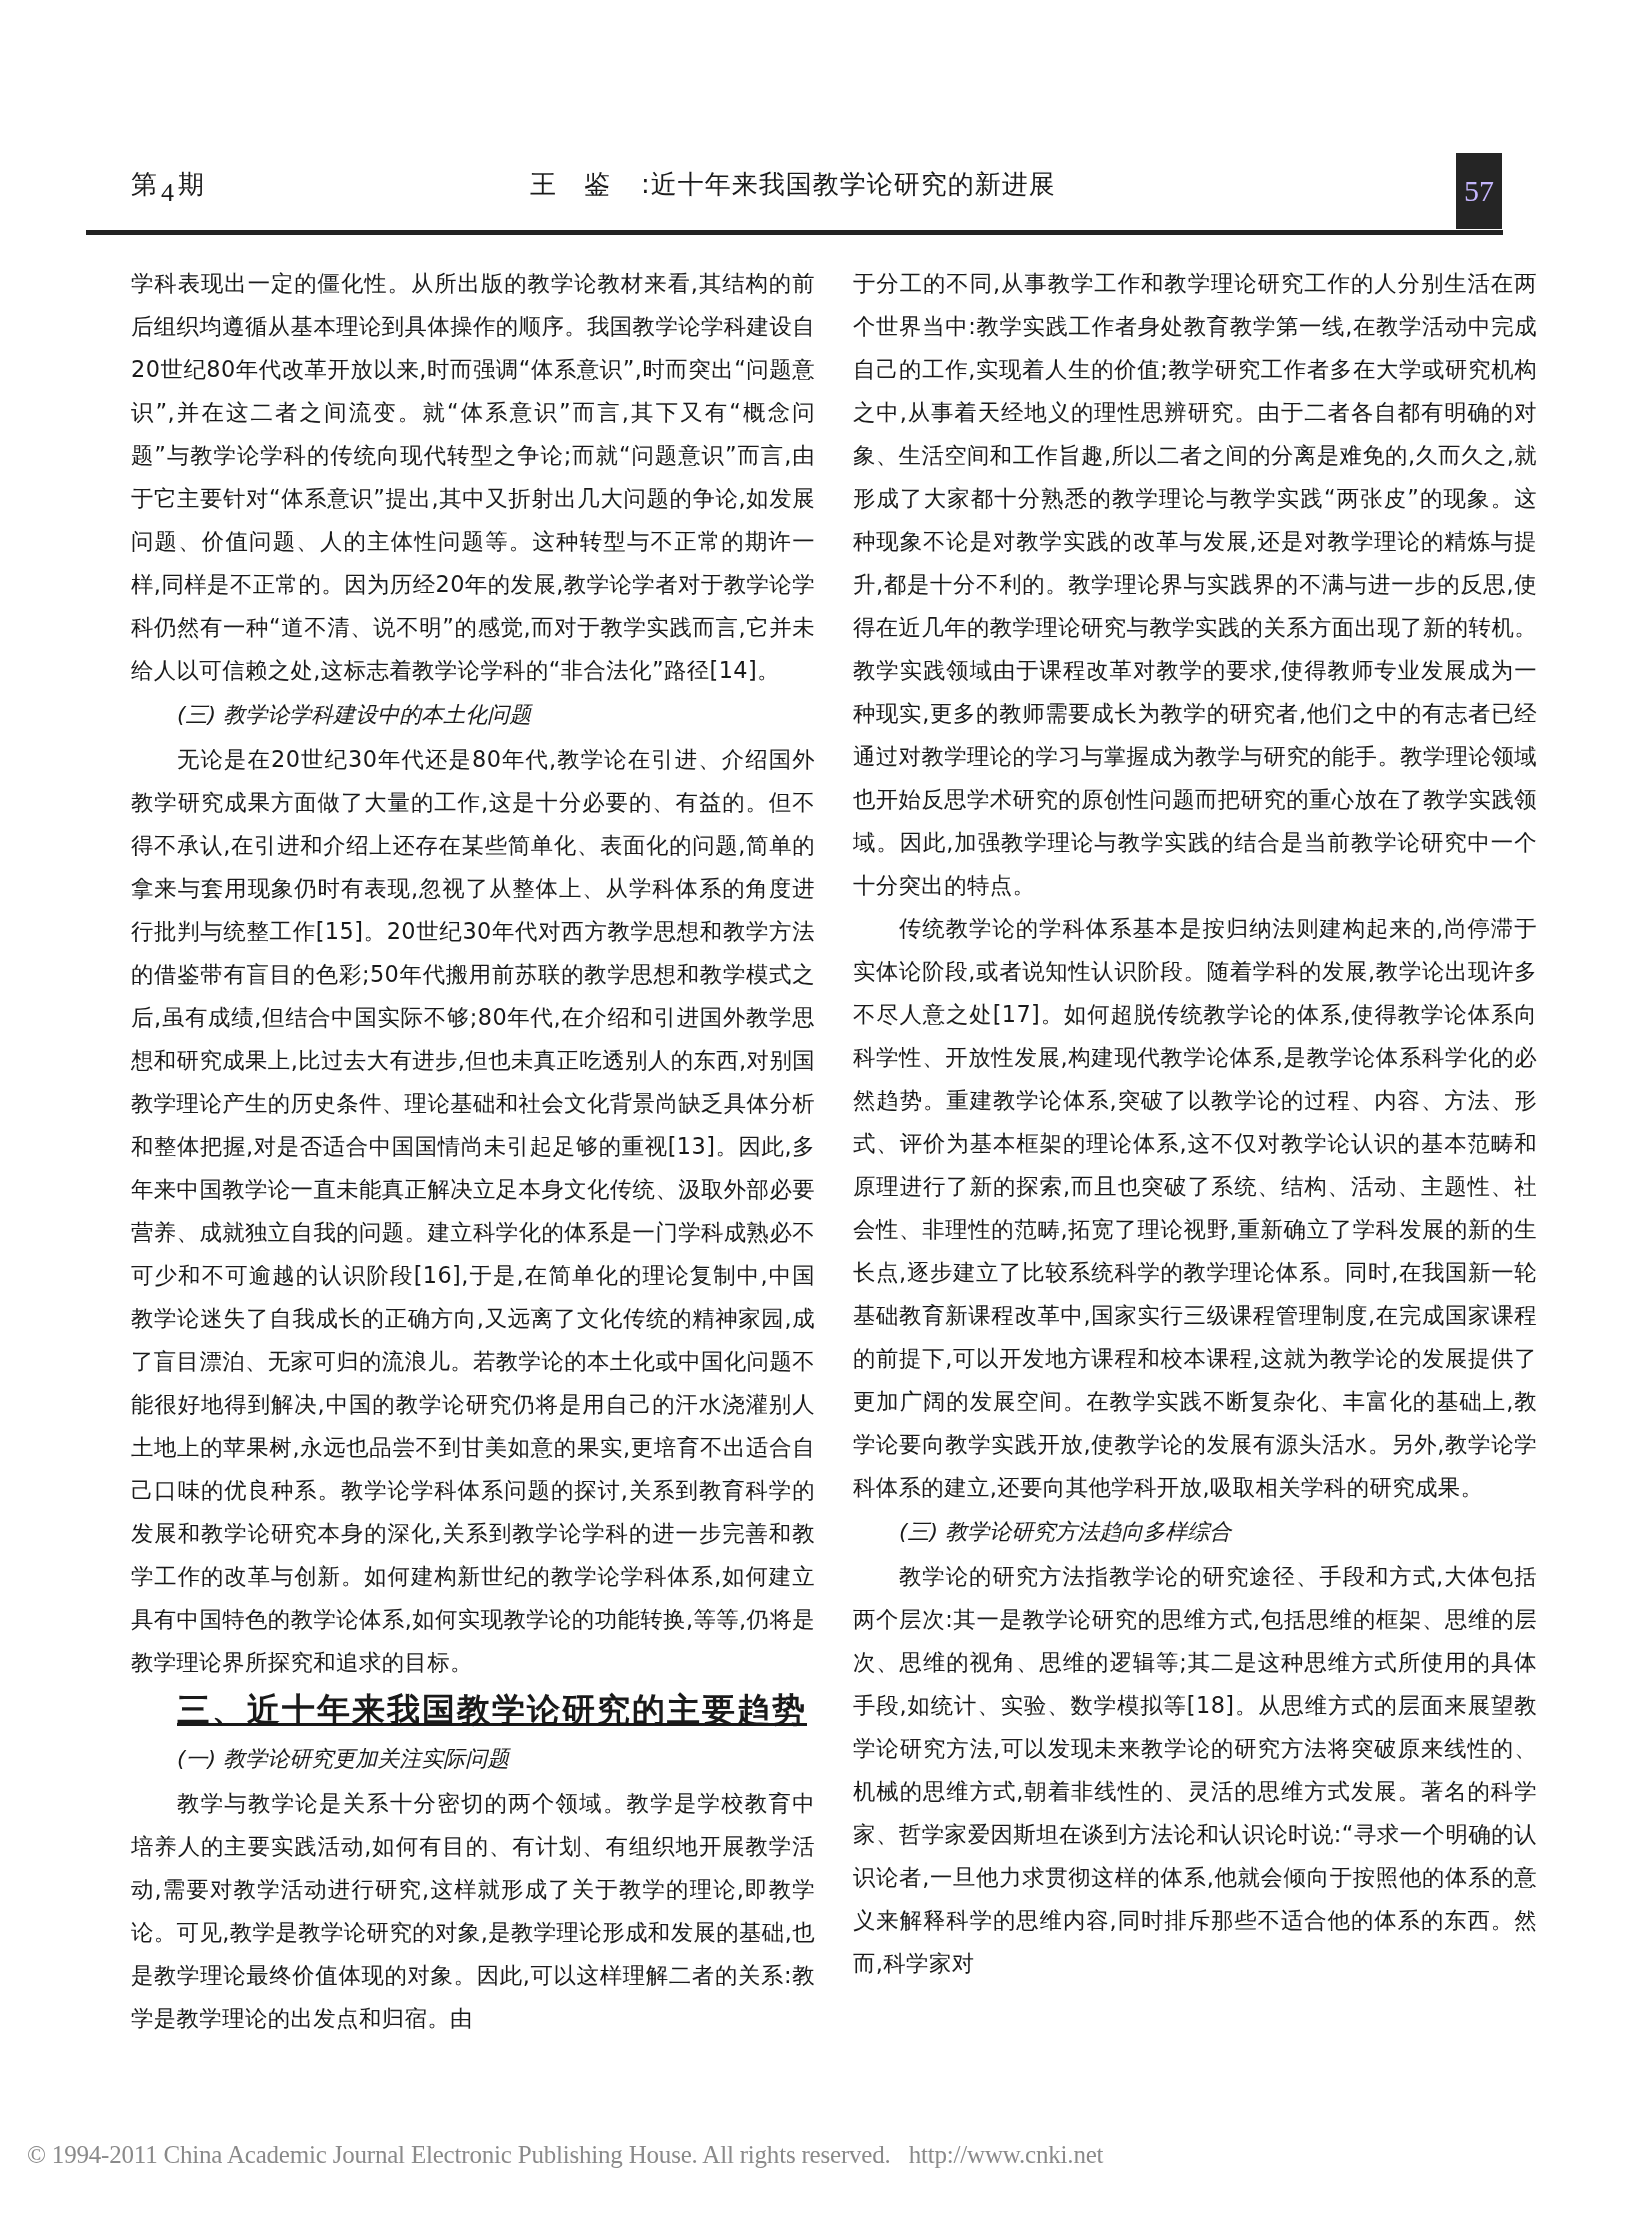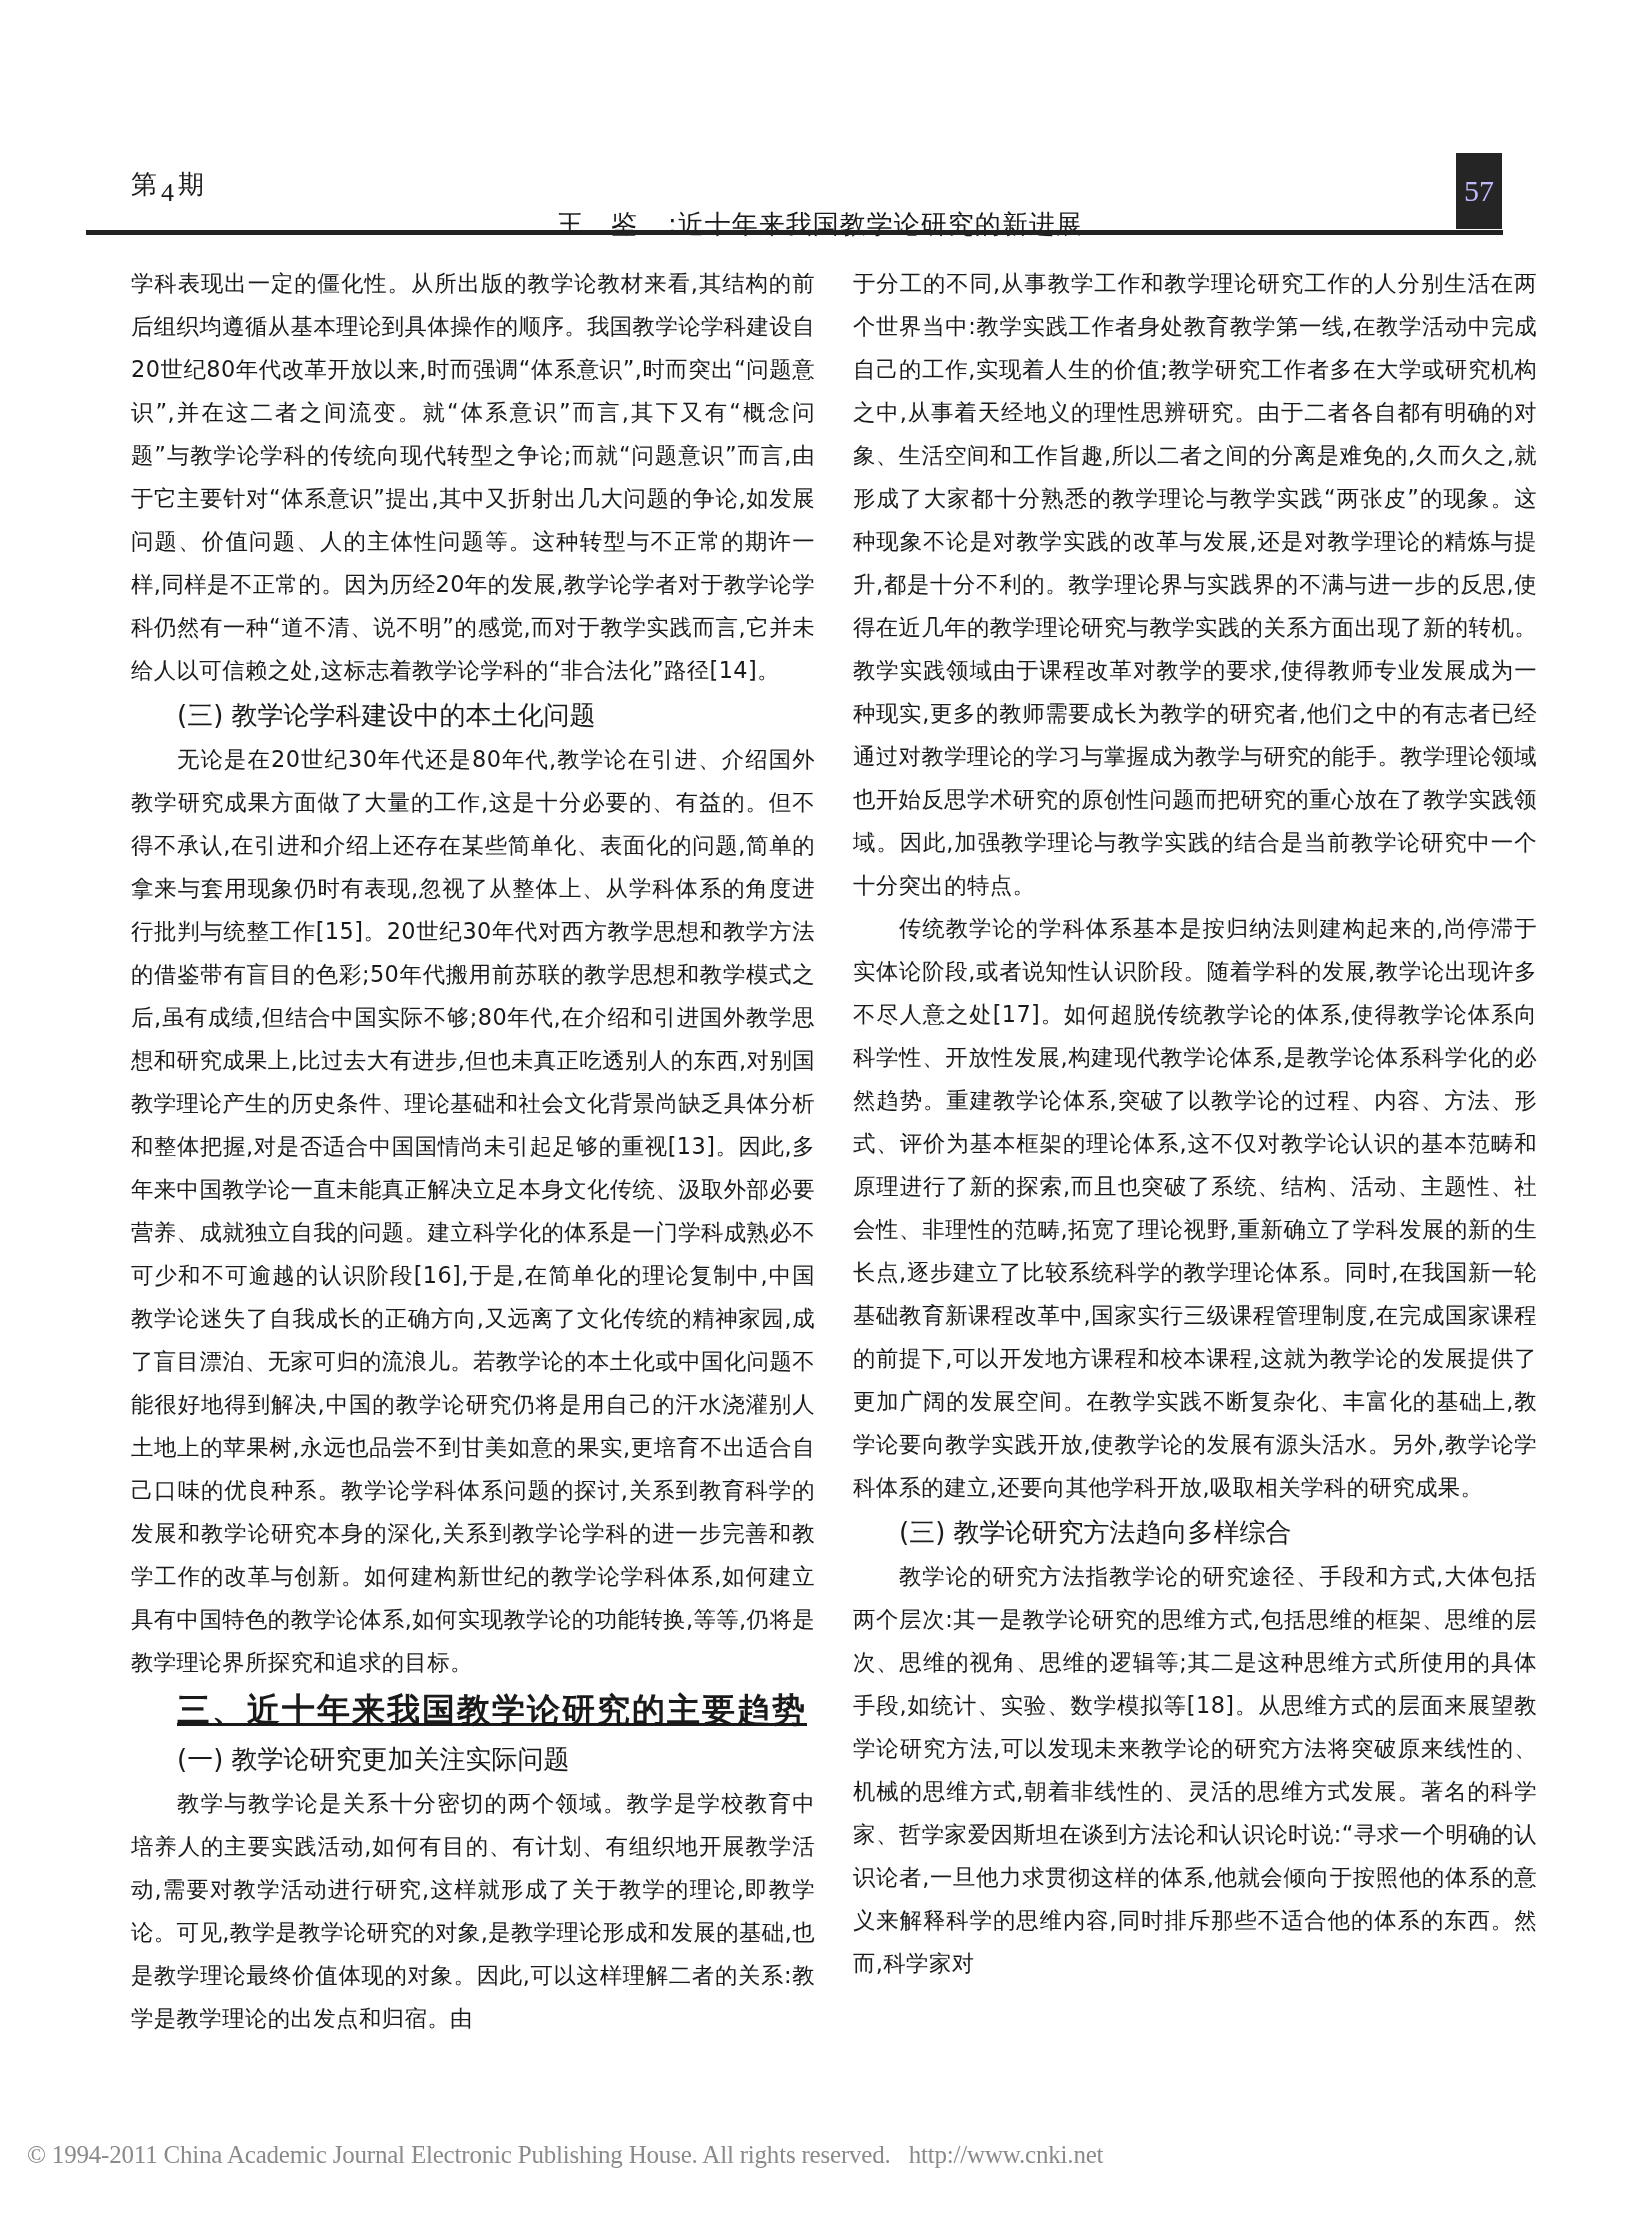--- a/index.html
+++ b/index.html
@@ -7,40 +7,40 @@
     width: 1646px; height: 2233px; position: relative; overflow: hidden;
     font-family: "DejaVu Sans", sans-serif; color: #1a1a1a;
   }
   .header { position: absolute; left: 0; top: 0; width: 1326px; height: 239px; }
   .issue {
     position: absolute; left: 131px; top: 167px; font-size: 26px; letter-spacing: 1px;
     font-family: "DejaVu Sans", sans-serif;
   }
   .issue .num { font-family: "Liberation Serif", serif; font-size: 26px; position: relative; top: 8px; margin: 0 3px; }
   .running-title {
-    position: absolute; left: 557px; top: 167px; font-size: 26px; letter-spacing: 1px; margin-top: 40px;
+    position: absolute; left: 530px; top: 167px; font-size: 26px; letter-spacing: 1px;
   }
   .running-title .author { margin-right: 30px; }
   .page-num-box {
     position: absolute; left: 1456px; top: 153px; width: 46px; height: 76px; background: #252525;
     color: #c4b5fd; font-family: "Liberation Serif", serif; font-size: 30px;
     display: flex; align-items: center; justify-content: center;
   }
   .rule { position: absolute; left: 86px; top: 230px; width: 1417px; height: 5px; background: #222; }
 
   .col { position: absolute; top: 251px; width: 684px; margin-top: 11px; }
   .col.left { left: 131px; }
   .col.right { left: 853px; }
 
   .p {
     font-size: 22.4px; line-height: 43px; text-align: justify; margin: 0;
     letter-spacing: 0.4px;
   }
   .p.indent { text-indent: 46px; }
-  .h2 { font-size: 26px; line-height: 46px; margin: 0; padding-left: 46px; font-weight: normal; }
+  .h2 { font-size: 22px; line-height: 46px; margin: 0; padding-left: 46px; font-weight: normal; font-style: italic; }
   .h1 { font-size: 33px; line-height: 52px; margin: 0; padding-left: 46px; font-weight: bold; letter-spacing: 2px; text-decoration: underline; }
 
   .footer {
     position: absolute; left: 18px; top: 2141px; font-family: "Liberation Serif", serif;
     font-size: 25px; color: #8a8a8a; letter-spacing: -0.2px; margin-left: 9px;
   }
 </style>
 </head>
 <body>
 

